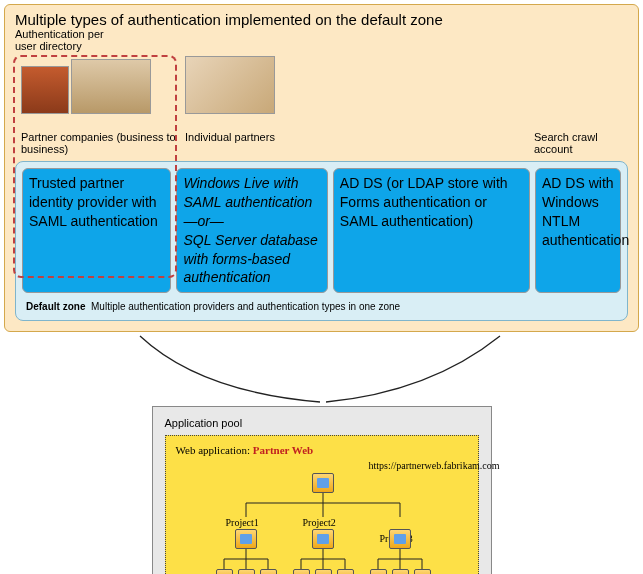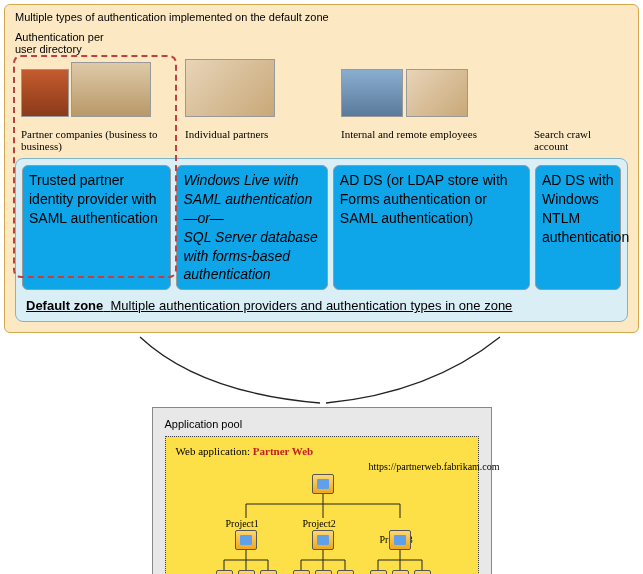--- a/index.html
+++ b/index.html
@@ -6,21 +6,21 @@
   body { font-family: Arial, sans-serif; font-size: 11px; background: #fff; width: 643px; }
   
   .outer-container { 
     background: #fde8c4; 
     border: 1px solid #d4a84c; 
     border-radius: 6px;
     padding: 6px 10px 10px 10px;
     margin: 4px;
     position: relative;
   }
-  .main-title { font-size: 11px; margin-bottom: 8px; }
+  .main-title { font-size: 15px; margin-bottom: 0; }
   .sub-title { font-size: 11px; margin-bottom: 4px; }
   
   .dashed-box {
     position: absolute;
     border: 2px dashed #c04040;
     border-radius: 8px;
     top: 50px;
     left: 8px;
     width: 164px;
     height: 223px;
@@ -38,21 +38,21 @@
     background: linear-gradient(135deg, #e8d4b8, #c8a878);
     border: 1px solid #999;
     display: inline-block;
   }
   .biz-img { width: 48px; height: 48px; background: linear-gradient(#c45b2e, #8b3a1a); }
   .people-img { width: 90px; height: 58px; }
   .people-img2 { width: 90px; height: 58px; background: linear-gradient(#dec9a8, #b89968); }
   .dual-wrap { display: flex; gap: 3px; }
   .people-small { width: 62px; height: 48px; }
   
-  .user-label { margin-top: 11px; font-size: 11px; min-height: 26px; font-family: Liberation Serif, serif; }
+  .user-label { margin-top: 17px; font-size: 11px; min-height: 26px; }
   
   .zone-box { 
     background: #d9eef5; 
     border: 1px solid #7fb5cc; 
     border-radius: 8px; 
     padding: 6px;
     margin-top: 4px;
   }
   .auth-row { display: flex; gap: 5px; margin-bottom: 6px; }
   .auth-card { 
@@ -60,21 +60,21 @@
     border: 1px solid #999; 
     border-radius: 6px; 
     padding: 5px 6px;
     font-size: 14px;
     line-height: 1.35;
   }
   .ac1 { width: 150px; min-height: 60px; }
   .ac2 { width: 152px; }
   .ac3 { width: 198px; }
   .ac4 { width: 86px; margin-left: auto; }
-  .zone-label { font-size: 13px; padding: 2px 4px; text-decoration: underline; }
+  .zone-label { font-size: 10px; padding: 2px 4px; }
   .zone-label b { font-weight: bold; }
   
   .connector { position: relative; height: 70px; width: 100%; }
   .connector svg { position: absolute; top: -2px; left: 0; }
   
   .app-pool {
     width: 340px;
     margin: 0 auto;
     background: #e8e8e8;
     border: 1px solid #888;
@@ -126,27 +126,20 @@
       <div style="display:flex;gap:2px;align-items:flex-end;">
         <span class="img-placeholder biz-img"></span>
         <span class="img-placeholder people-img2" style="width:80px;height:55px;"></span>
       </div>
       <div class="user-label">Partner companies (business to business)</div>
     </div>
     <div class="user-col col-individual">
       <span class="img-placeholder people-img"></span>
       <div class="user-label">Individual partners</div>
     </div>
-    <div class="user-col col-internal">
-      <div class="dual-wrap">
-        <span class="img-placeholder people-small" style="background:linear-gradient(#8aaed0,#5a7a9a);"></span>
-        <span class="img-placeholder people-small"></span>
-      </div>
-      <div class="user-label">Internal and remote employees</div>
-    </div>
     <div class="user-col col-search">
       <div style="height:48px;"></div>
       <div class="user-label">Search crawl account</div>
     </div>
   </div>
 
   <div class="zone-box">
     <div class="auth-row">
       <div class="auth-card ac1">Trusted partner identity provider with SAML authentication</div>
       <div class="auth-card ac2" style="white-space:pre-line;font-style:italic;">Windows Live with SAML authentication

